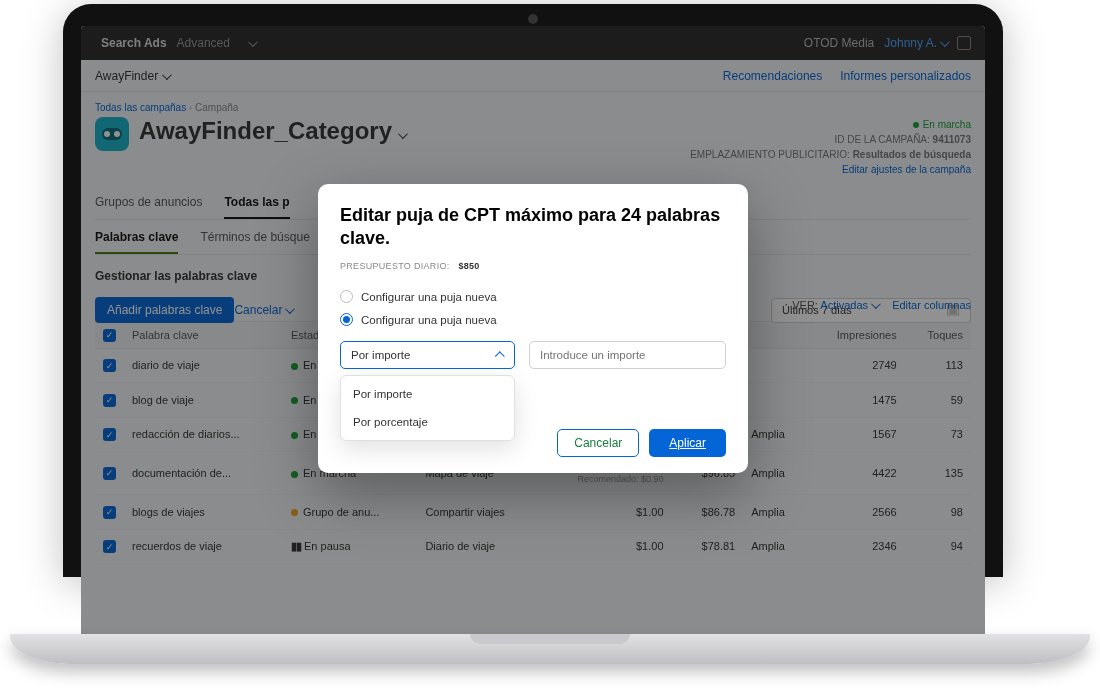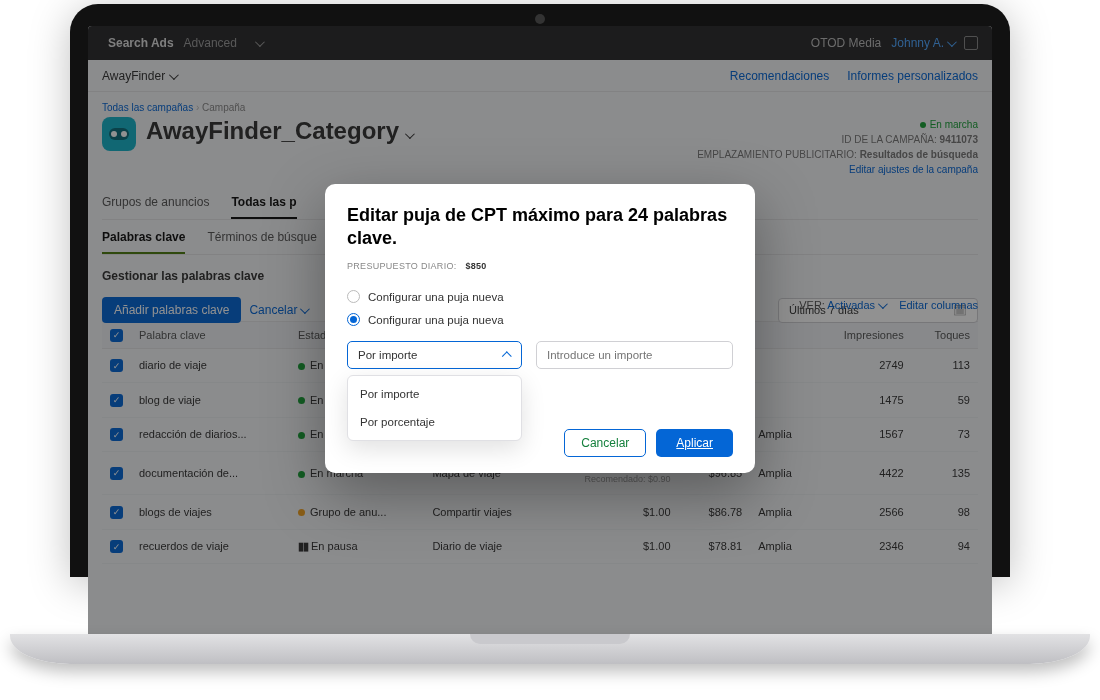--- a/index.html
+++ b/index.html
@@ -1,19 +1,19 @@
 <!DOCTYPE html>
 <html><head>
 <meta charset="utf-8">
 <style>
   * { box-sizing: border-box; margin: 0; padding: 0; font-family: -apple-system, BlinkMacSystemFont, "Segoe UI", Helvetica, Arial, sans-serif; }
   body { background: #fff; width: 1100px; height: 700px; overflow: hidden; position: relative; }
 
   
-  .laptop-frame { position: absolute; top: 4px; left: 70px; width: 940px; height: 573px; border-radius: 28px 28px 0 0; background: #111; padding: 22px 18px 0 18px; box-shadow: 0 6px 40px rgba(0,0,0,0.25); }
+  .laptop-frame { position: absolute; top: 4px; left: 63px; width: 940px; height: 573px; border-radius: 28px 28px 0 0; background: #111; padding: 22px 18px 0 18px; box-shadow: 0 6px 40px rgba(0,0,0,0.25); }
   .notch { position: absolute; top: 10px; left: 50%; transform: translateX(-50%); width: 10px; height: 10px; background: #333; border-radius: 50%; }
   .screen { width: 100%; height: 608px; background: #f5f6f8; position: relative; overflow: hidden; border-radius: 4px 4px 0 0; }
 
   .laptop-base { position: absolute; top: 634px; left: 10px; width: 1080px; height: 30px; background: linear-gradient(#e2e2e4, #bfbfc3); border-radius: 0 0 60px 60px / 0 0 28px 28px; box-shadow: 0 8px 16px rgba(0,0,0,0.25); }
   .laptop-base::before { content:""; position:absolute; top:0; left:50%; transform:translateX(-50%); width:160px; height:10px; background: #c9c9cd; border-radius: 0 0 10px 10px; }
 
   
   .topbar { height: 34px; background: #2a2a2c; color: #ddd; display:flex; align-items:center; padding: 0 14px; font-size: 12px; }
   .topbar .brand { display:flex; align-items:center; gap:6px; }
   .topbar .brand .logo { font-size:14px; }
@@ -45,21 +45,21 @@
 
   .nav1 { display:flex; gap:22px; margin-top:18px; border-bottom:1px solid #e3e3e6; font-size:12px; }
   .nav1 .tab { padding-bottom:8px; color:#555; }
   .nav1 .tab.active { color:#111; border-bottom:2px solid #111; font-weight:600;}
 
   .nav2 { display:flex; gap:22px; margin-top:10px; border-bottom:1px solid #e3e3e6; font-size:12px; }
   .nav2 .tab { padding-bottom:8px; color:#555;}
   .nav2 .tab.active { color:#111; border-bottom:2px solid #4d7c0f; font-weight:600;}
 
   .sect-title { font-size:12px; font-weight:600; margin-top:14px; }
-  .toolbar-row { display:flex; align-items:center; margin-top:14px; gap:8px; }
+  .toolbar-row { display:flex; align-items:center; margin-top:14px; }
   .btn-primary { background:#0466d6; color:#fff; border:none; border-radius:4px; padding:6px 12px; font-size:12px; }
   .btn-light { color:#0466d6; font-size:12px; display:flex; align-items:center; gap:3px; }
   .toolbar-row .spacer{flex:1;}
   .date-sel { border:1px solid #d0d0d4; border-radius:4px; padding:5px 10px; width:200px; display:flex; align-items:center; font-size:11px; color:#333; background:#fff; }
   .date-sel .cal { margin-left:auto; color:#888; }
 
   
   table { width:100%; border-collapse:collapse; margin-top:10px; font-size:11px; }
   thead th { text-align:left; font-weight:500; color:#555; background:#eef1f5; padding:6px 8px; border-top:1px solid #e3e3e6; border-bottom:1px solid #e3e3e6;}
   thead th.right, tbody td.right { text-align:right; }

